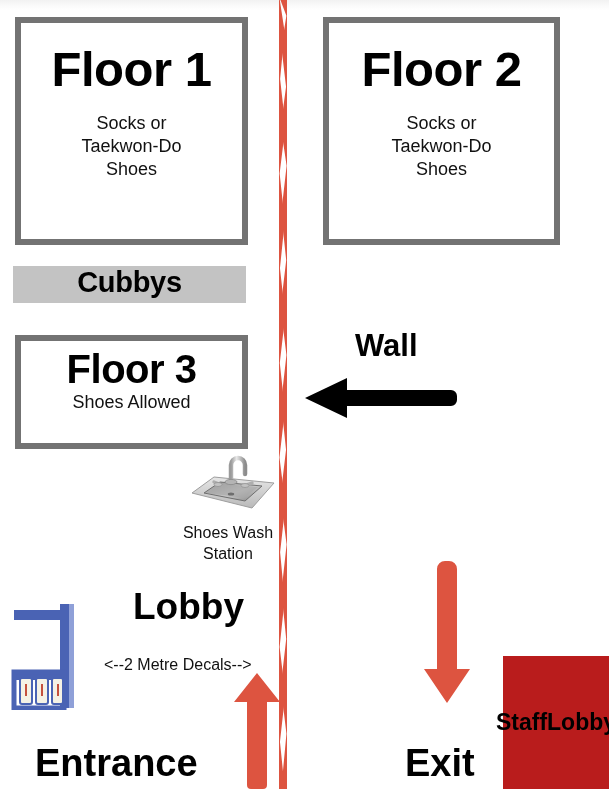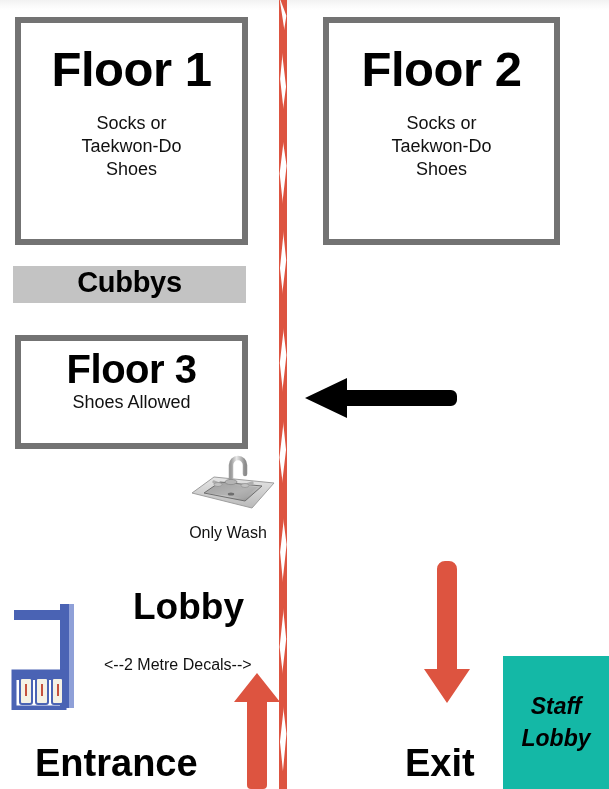--- a/index.html
+++ b/index.html
@@ -179,26 +179,25 @@
     position: absolute;
     left: 423px; top: 561px;
     width: 48px; height: 142px;
   }
 
   
   #staff-only-box {
     position: absolute;
     left: 503px; top: 656px;
     width: 106px; height: 133px;
-    background: #14b8a6;
+    background: #b91c1c;
     display: flex;
-    flex-direction: column;
+    flex-direction: row;
     align-items: center;
     justify-content: center;
-    font-style: italic;
   }
   #staff-only-box .so-line {
     font-size: 23px;
     font-weight: bold;
     color: #000000;
     line-height: 1.35;
   }
 </style>
 </head>
 <body>
@@ -232,20 +231,21 @@
   <div class="room-box" id="floor3-box">
     <div class="room-title">Floor 3</div>
     <div class="room-sub">
       <div>Shoes Allowed</div>
     </div>
   </div>
 
   <div id="wall-line"></div>
   <div id="wall-line-2"></div>
 
+  <div id="wall-label">Wall</div>
   <div id="wall-arrow">
     <svg width="152" height="40" viewBox="0 0 152 40" xmlns="http://www.w3.org/2000/svg">
       <path d="M0 20 L42 0 L42 12 L146 12 A6 6 0 0 1 152 18 L152 22 A6 6 0 0 1 146 28 L42 28 L42 40 Z" fill="#000000"></path>
     </svg>
   </div>
 
   <div id="handwash-group">
     <div id="handwash-icon">
       <svg width="100" height="62" viewBox="0 0 100 62" xmlns="http://www.w3.org/2000/svg">
         <defs>
@@ -276,21 +276,22 @@
 
         <path d="M41 31 L36 29" stroke="#adadad" stroke-width="3.4" stroke-linecap="round"></path>
         <ellipse cx="40" cy="31.5" rx="4" ry="2" fill="#c2c2c2" stroke="#8f8f8f" stroke-width="0.7"></ellipse>
         <path d="M68 32 L74 30" stroke="#adadad" stroke-width="3.4" stroke-linecap="round"></path>
         <ellipse cx="67" cy="32.5" rx="4" ry="2" fill="#c2c2c2" stroke="#8f8f8f" stroke-width="0.7"></ellipse>
 
         <ellipse cx="53" cy="41" rx="3.2" ry="1.5" fill="#6e6e6e"></ellipse>
       </svg>
     </div>
     <div id="handwash-label">
-      <div>Only Wash</div>
+      <div>Shoes Wash</div>
+      <div>Station</div>
     </div>
   </div>
 
   <div id="shelf-icon">
     <svg width="68" height="112" viewBox="0 0 68 112" xmlns="http://www.w3.org/2000/svg">
 
       <rect x="50" y="6" width="9" height="104" fill="#4a63b4"></rect>
       <rect x="59" y="6" width="5" height="104" fill="#8fa0d8"></rect>
 
       <rect x="4" y="12" width="48" height="10" fill="#4a63b4"></rect>

